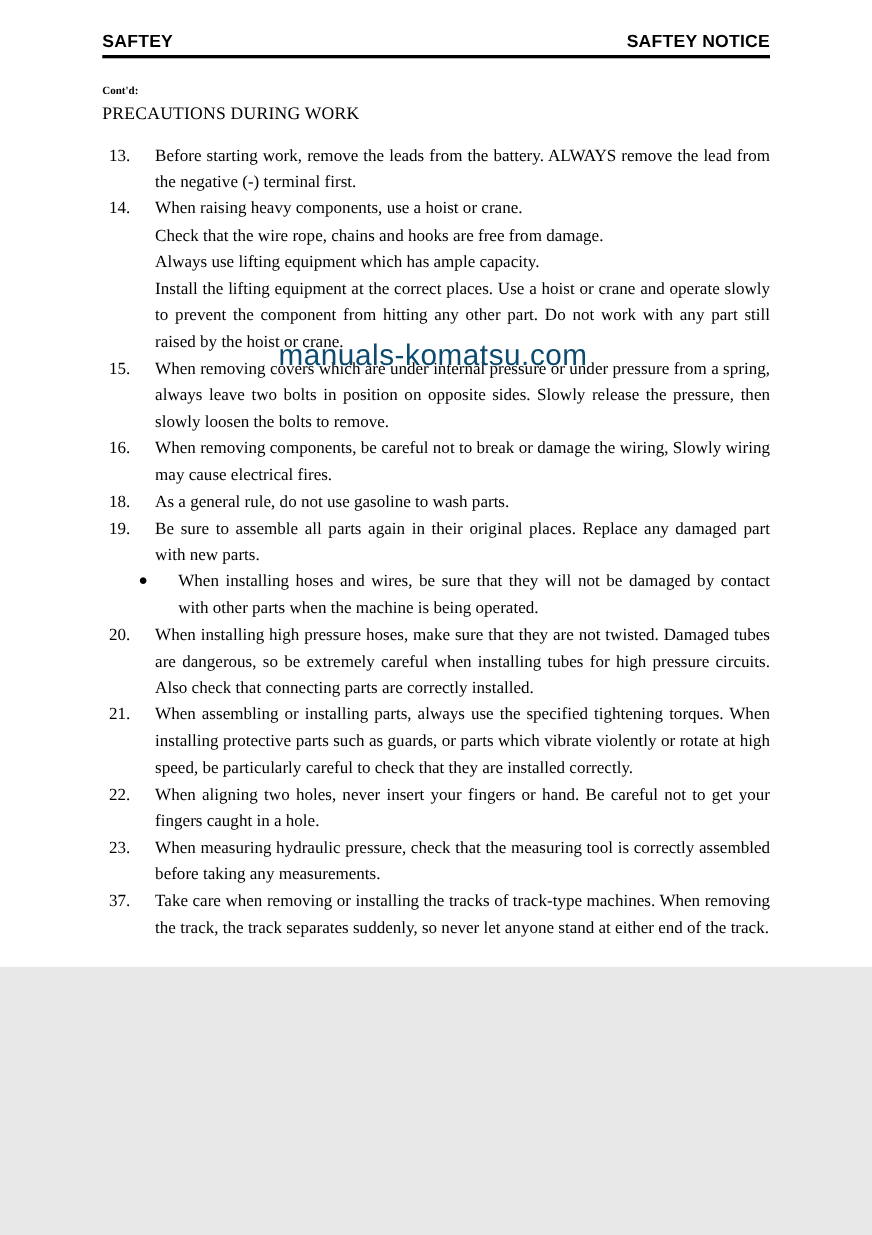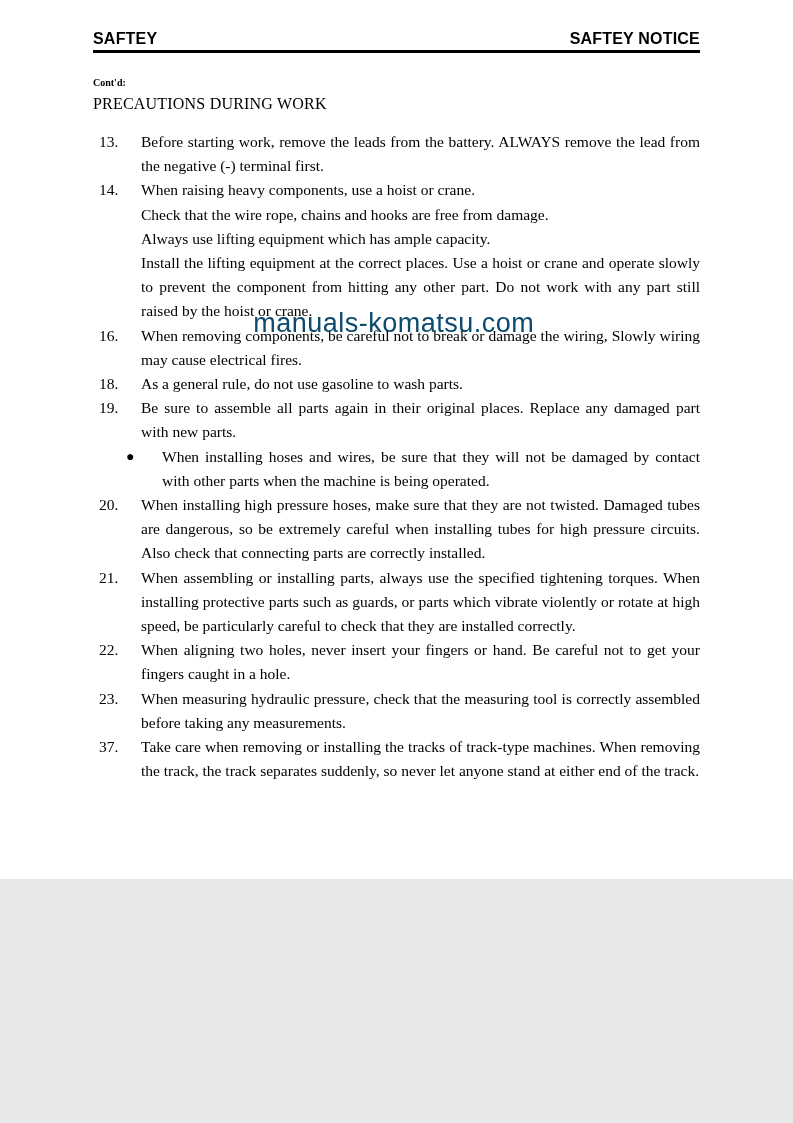--- a/index.html
+++ b/index.html
@@ -139,20 +139,24 @@
     </div>
 
     <div class="item">
       <span class="num">14.</span>
       <p class="txt">When raising heavy components, use a hoist or crane.
 Check that the wire rope, chains and hooks are free from damage.
 Always use lifting equipment which has ample capacity.
 Install the lifting equipment at the correct places. Use a hoist or crane and operate slowly to prevent the component from hitting any other part. Do not work with any part still raised by the hoist or crane.</p>
     </div>
 
+    <div class="item">
+      <span class="num">15.</span>
+      <p class="txt">When removing covers which are under internal pressure or under pressure from a spring, always leave two bolts in position on opposite sides. Slowly release the pressure, then slowly loosen the bolts to remove.</p>
+    </div>
 
     <div class="item">
       <span class="num">16.</span>
       <p class="txt">When removing components, be careful not to break or damage the wiring, Slowly wiring may cause electrical fires.</p>
     </div>
 
 
     <div class="item">
       <span class="num">18.</span>
       <p class="txt">As a general rule, do not use gasoline to wash parts.</p>

